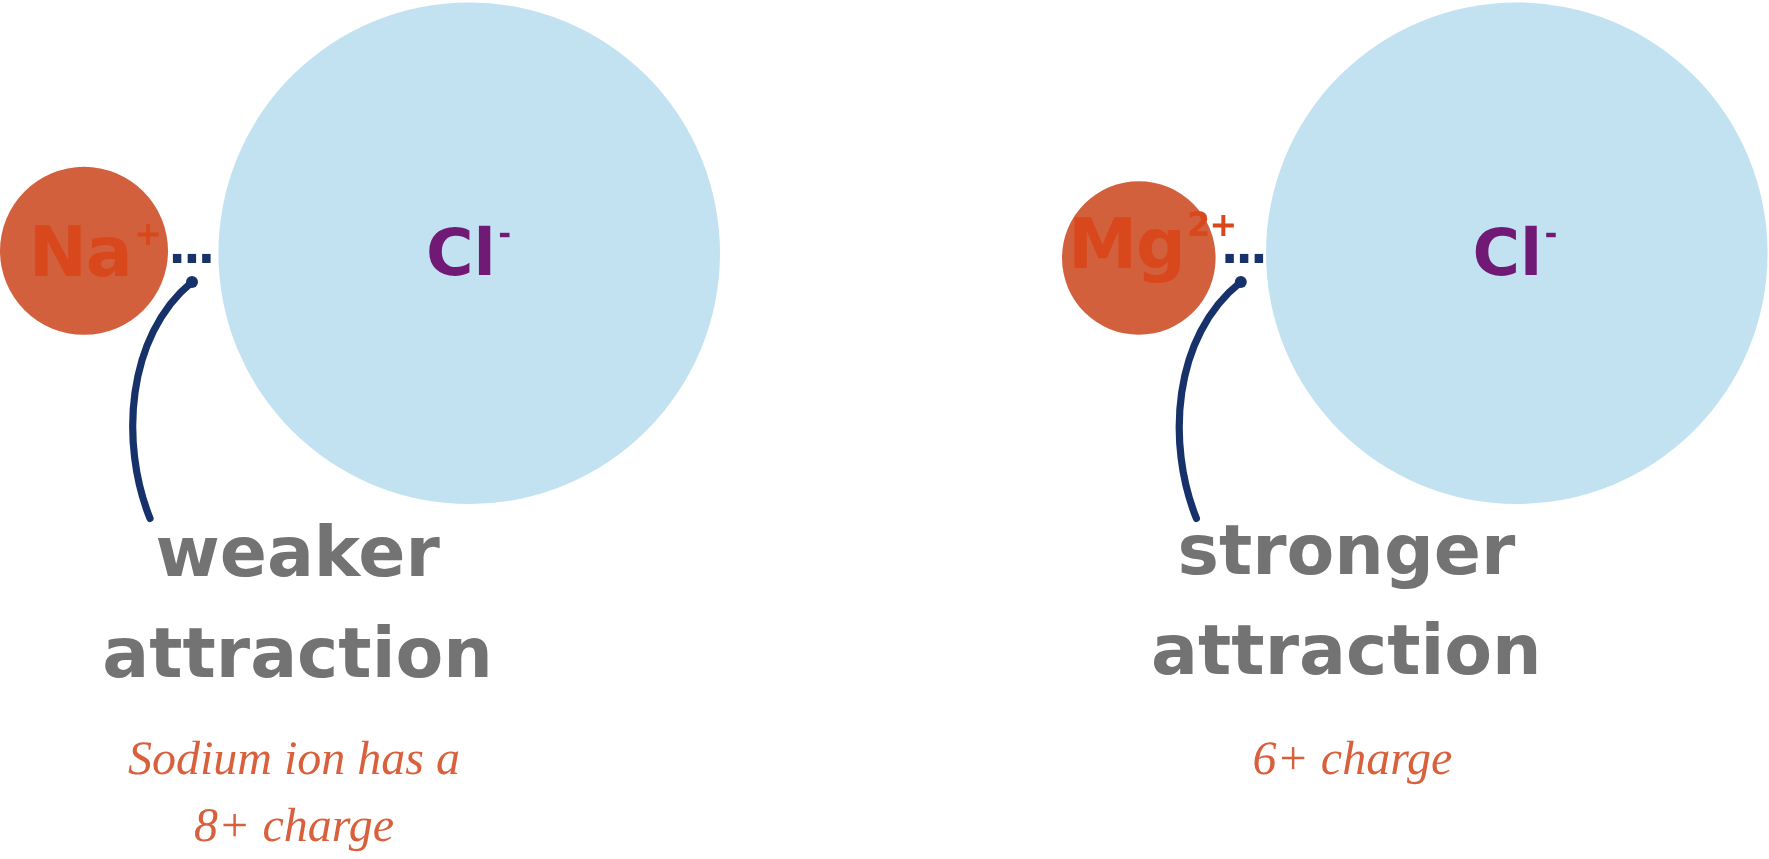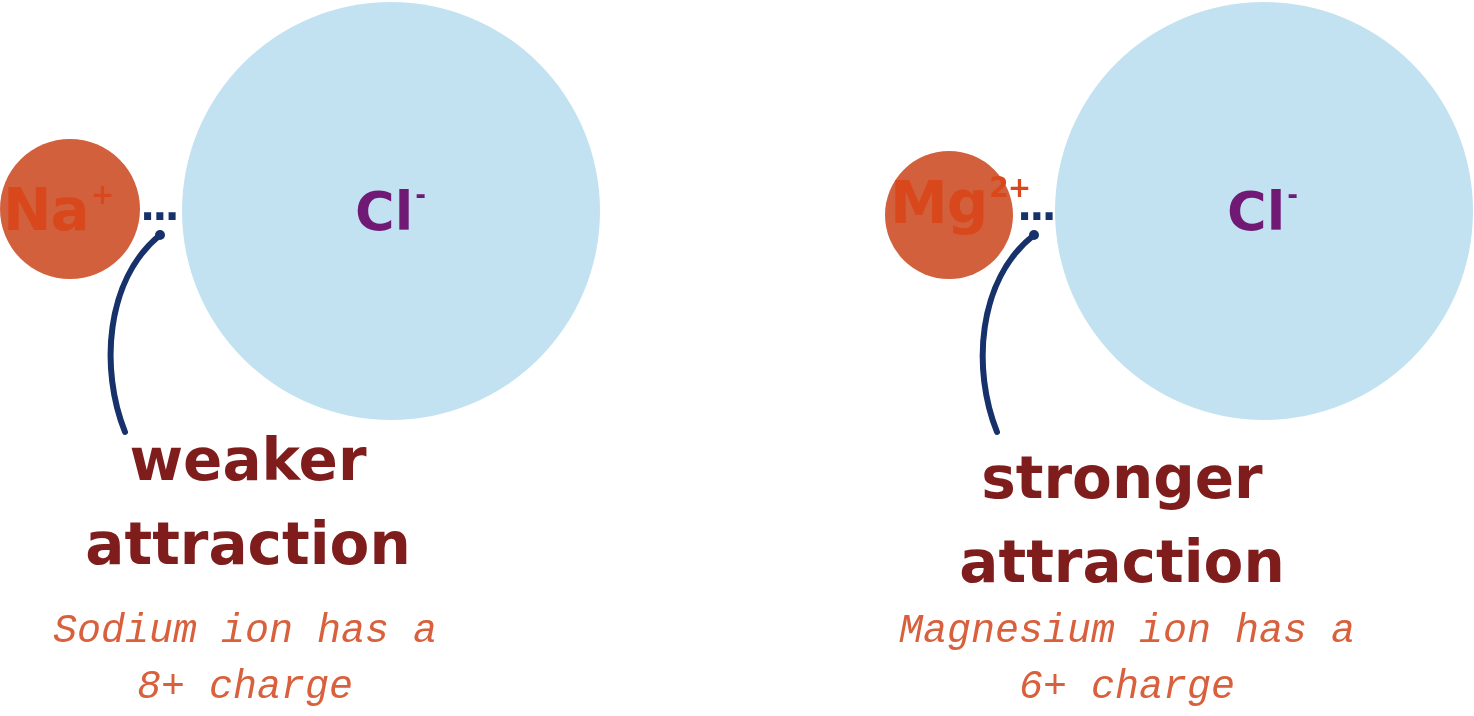--- a/index.html
+++ b/index.html
@@ -8,31 +8,31 @@
   .circle { position: absolute; border-radius: 50%; }
   .cation { background: #d3603c; }
   .anion { background: #c3e2f1; }
   .ion-label { position: absolute; font-weight: bold; white-space: nowrap; line-height: 1; }
   .cation-label { color: #d9481c; font-size: 58px; letter-spacing: -1px; }
   .anion-label { color: #701a75; font-size: 54px; }
   .ion-label sup { font-size: 28px; vertical-align: 26px; margin-left: 2px; font-weight: bold; }
   .anion-label sup { font-size: 26px; vertical-align: 26px; }
   .dots { position: absolute; color: #17326a; font-weight: bold; font-size: 40px; line-height: 1; letter-spacing: -3px; }
   svg.leader { position: absolute; left: 0; top: 0; overflow: visible; }
-  .strength { position: absolute; color: #7f1d1d; font-weight: bold; font-size: 58px; line-height: 84px; text-align: center; width: 360px; }
-  .note { position: absolute; color: #d9603c; font-size: 40px; line-height: 56px; text-align: center; width: 460px; font-family: Liberation Mono, monospace; font-style: italic; }
+  .strength { position: absolute; color: #737373; font-weight: bold; font-size: 58px; line-height: 84px; text-align: center; width: 360px; }
+  .note { position: absolute; color: #d9603c; font-size: 40px; line-height: 56px; text-align: center; width: 460px; font-family: Liberation Serif, serif; font-style: italic; }
 </style>
 </head>
 <body>
 
 <div class="panel" style="left:0; width:737px;">
   <div class="circle anion" style="left:182px; top:2px; width:418px; height:418px;"></div>
   <div class="circle cation" style="left:0px; top:139px; width:140px; height:140px;"></div>
 
-  <div class="ion-label cation-label" style="left:3px; top:181px;">
+  <div class="ion-label cation-label" style="left:24px; top:181px;">
     <span>Na</span><sup>+</sup>
   </div>
   <div class="ion-label anion-label" style="left:355px; top:182px;">
     <span>Cl</span><sup>-</sup>
   </div>
 
   <div class="dots" style="left:140px; top:186px;">...</div>
 
   <svg class="leader" width="737" height="716">
     <path d="M160 235 C 105 280, 100 370, 125 432" fill="none" stroke="#17326a" stroke-width="6" stroke-linecap="round"></path>
@@ -61,22 +61,21 @@
     <span>Cl</span><sup>-</sup>
   </div>
 
   <div class="dots" style="left:280px; top:186px;">...</div>
 
   <svg class="leader" width="737" height="716">
     <path d="M297 235 C 240 280, 235 370, 260 432" fill="none" stroke="#17326a" stroke-width="6" stroke-linecap="round"></path>
     <circle cx="297" cy="235" r="5" fill="#17326a"></circle>
   </svg>
 
-  <div class="strength" style="left:205px; top:436px;">
+  <div class="strength" style="left:205px; top:416px;">
     <div>stronger</div>
     <div>attraction</div>
   </div>
 
   <div class="note" style="left:160px; top:604px;">
-    <div>Magnesium ion has a</div>
     <div>6+ charge</div>
   </div>
 </div>
 
 </body></html>

